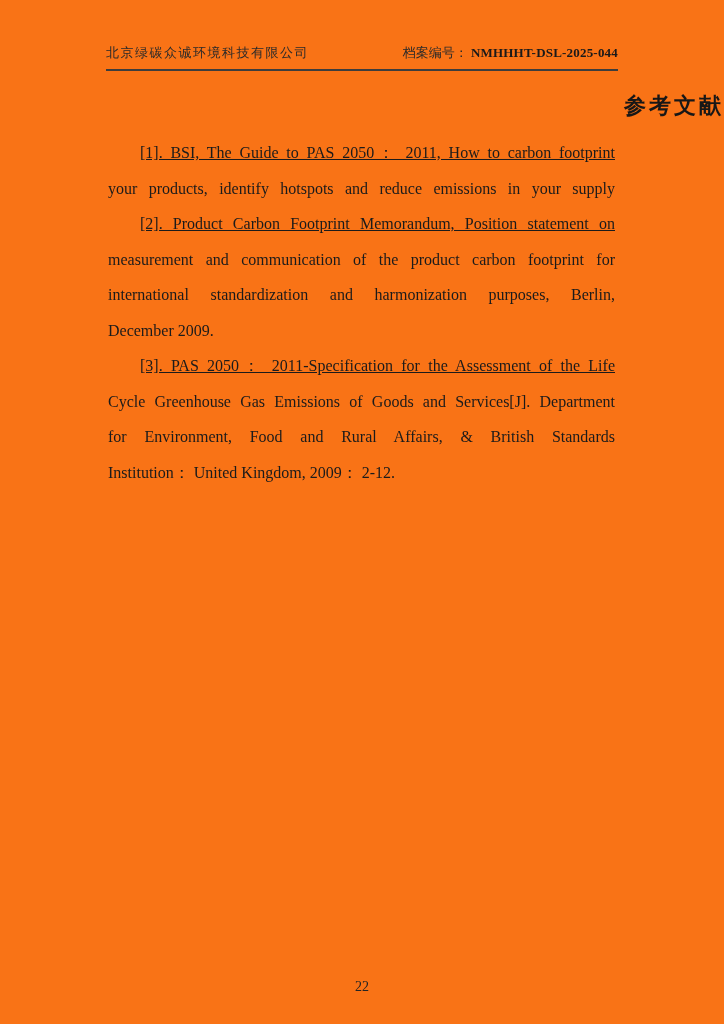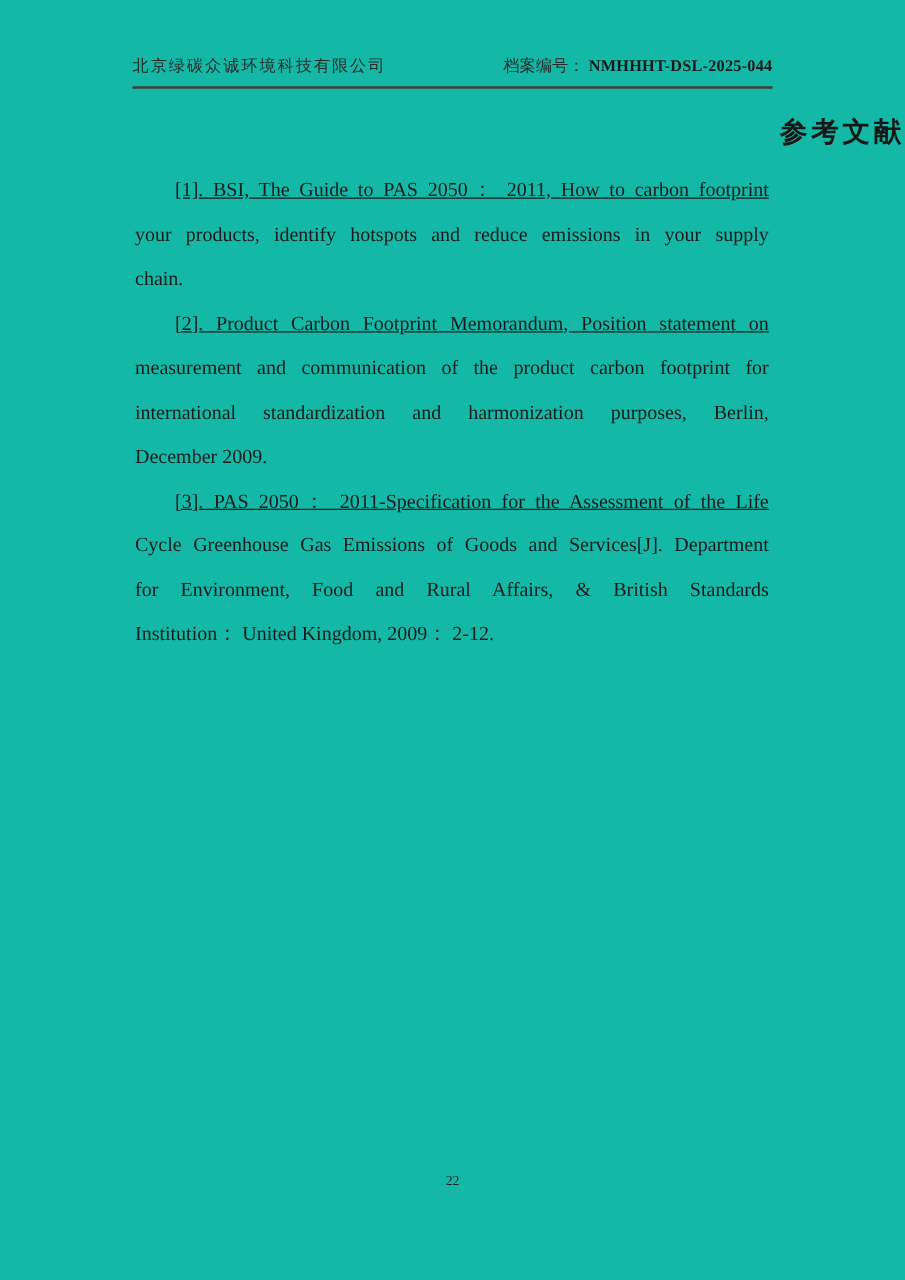--- a/index.html
+++ b/index.html
@@ -4,21 +4,21 @@
 <style>
   html, body {
     margin: 0;
     padding: 0;
     background: #ffffff;
   }
   .page {
     position: relative;
     width: 724px;
     height: 1024px;
-    background: #14b8a6;
+    background: #f97316;
     overflow: hidden;
     font-family: "Liberation Serif", "DejaVu Serif", serif;
     color: #1b1b1b;
   }
 
   
   .header {
     position: absolute;
     top: 44px;
     left: 106px;
@@ -80,25 +80,25 @@
     text-decoration: underline;
   }
   .line.last {
     text-align: justify;
     text-align-last: left;
   }
 
   
   .footer {
     position: absolute;
-    top: 939px;
+    top: 979px;
     left: 0;
     width: 100%;
     text-align: center;
-    font-size: 11px;
+    font-size: 14px;
     color: #242424;
   }
 </style>
 </head>
 <body>
 
 <div class="page">
 
   <div class="header">
     <span class="company">北京绿碳众诚环境科技有限公司</span>
@@ -107,21 +107,20 @@
       <span class="code">NMHHHT-DSL-2025-044</span>
     </span>
   </div>
 
   <h1 class="title">参考文献</h1>
 
   <div class="refs">
       <div>
         <div class="line first">[1]. BSI, The Guide to PAS 2050： 2011, How to carbon footprint</div>
         <div class="line">your products, identify hotspots and reduce emissions in your supply</div>
-        <div class="line last">chain.</div>
       </div>
       <div>
         <div class="line first">[2]. Product Carbon Footprint Memorandum, Position statement on</div>
         <div class="line">measurement and communication of the product carbon footprint for</div>
         <div class="line">international standardization and harmonization purposes, Berlin,</div>
         <div class="line last">December 2009.</div>
       </div>
       <div>
         <div class="line first">[3]. PAS 2050： 2011-Specification for the Assessment of the Life</div>
         <div class="line">Cycle Greenhouse Gas Emissions of Goods and Services[J]. Department</div>

